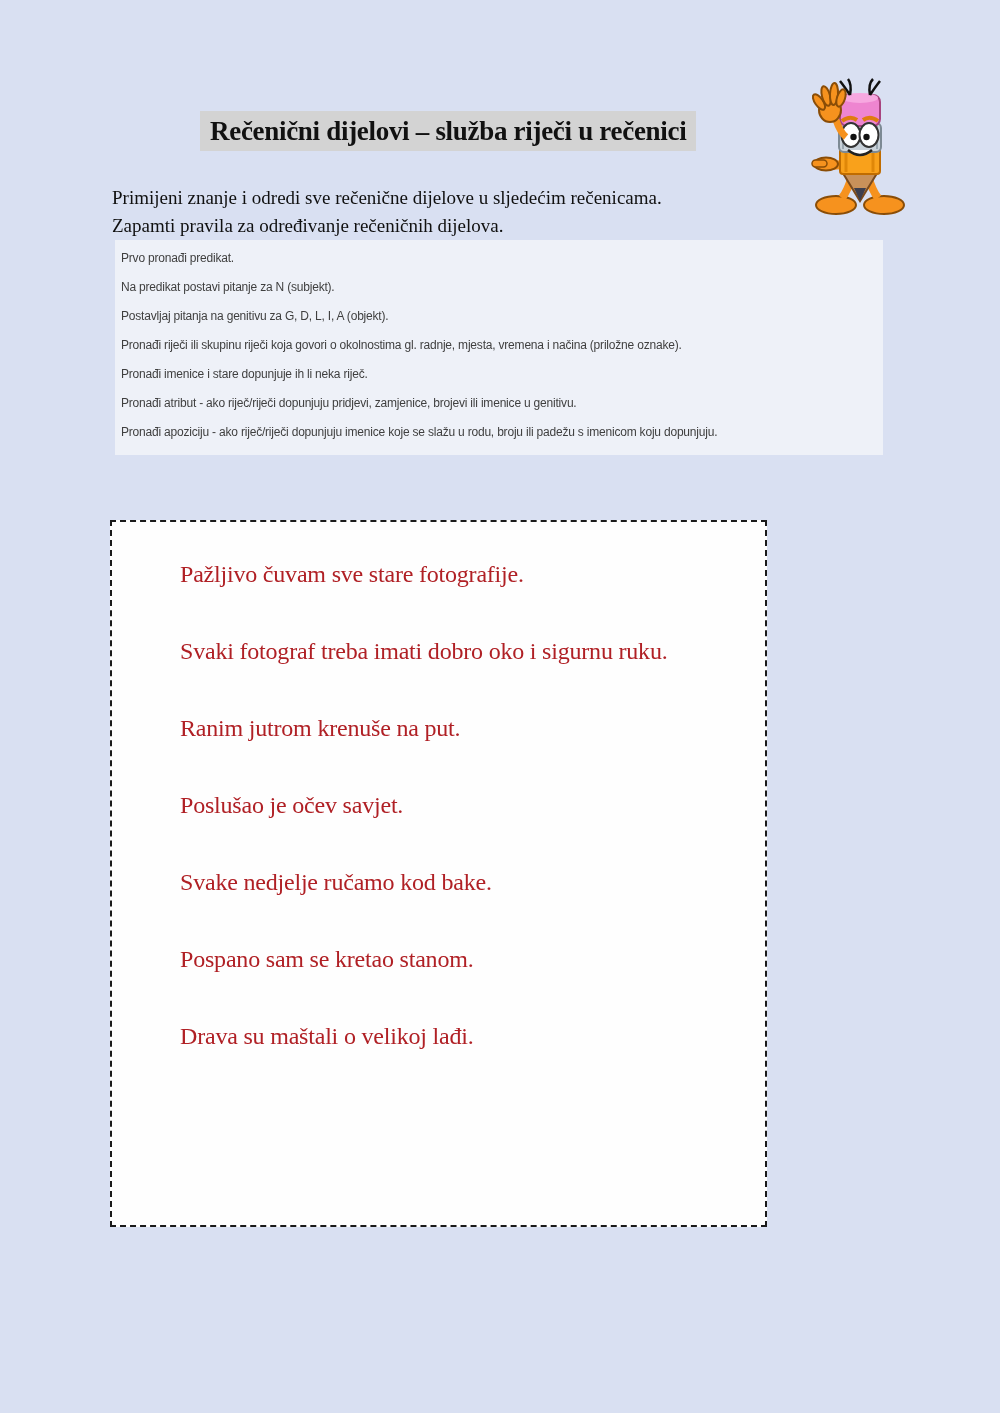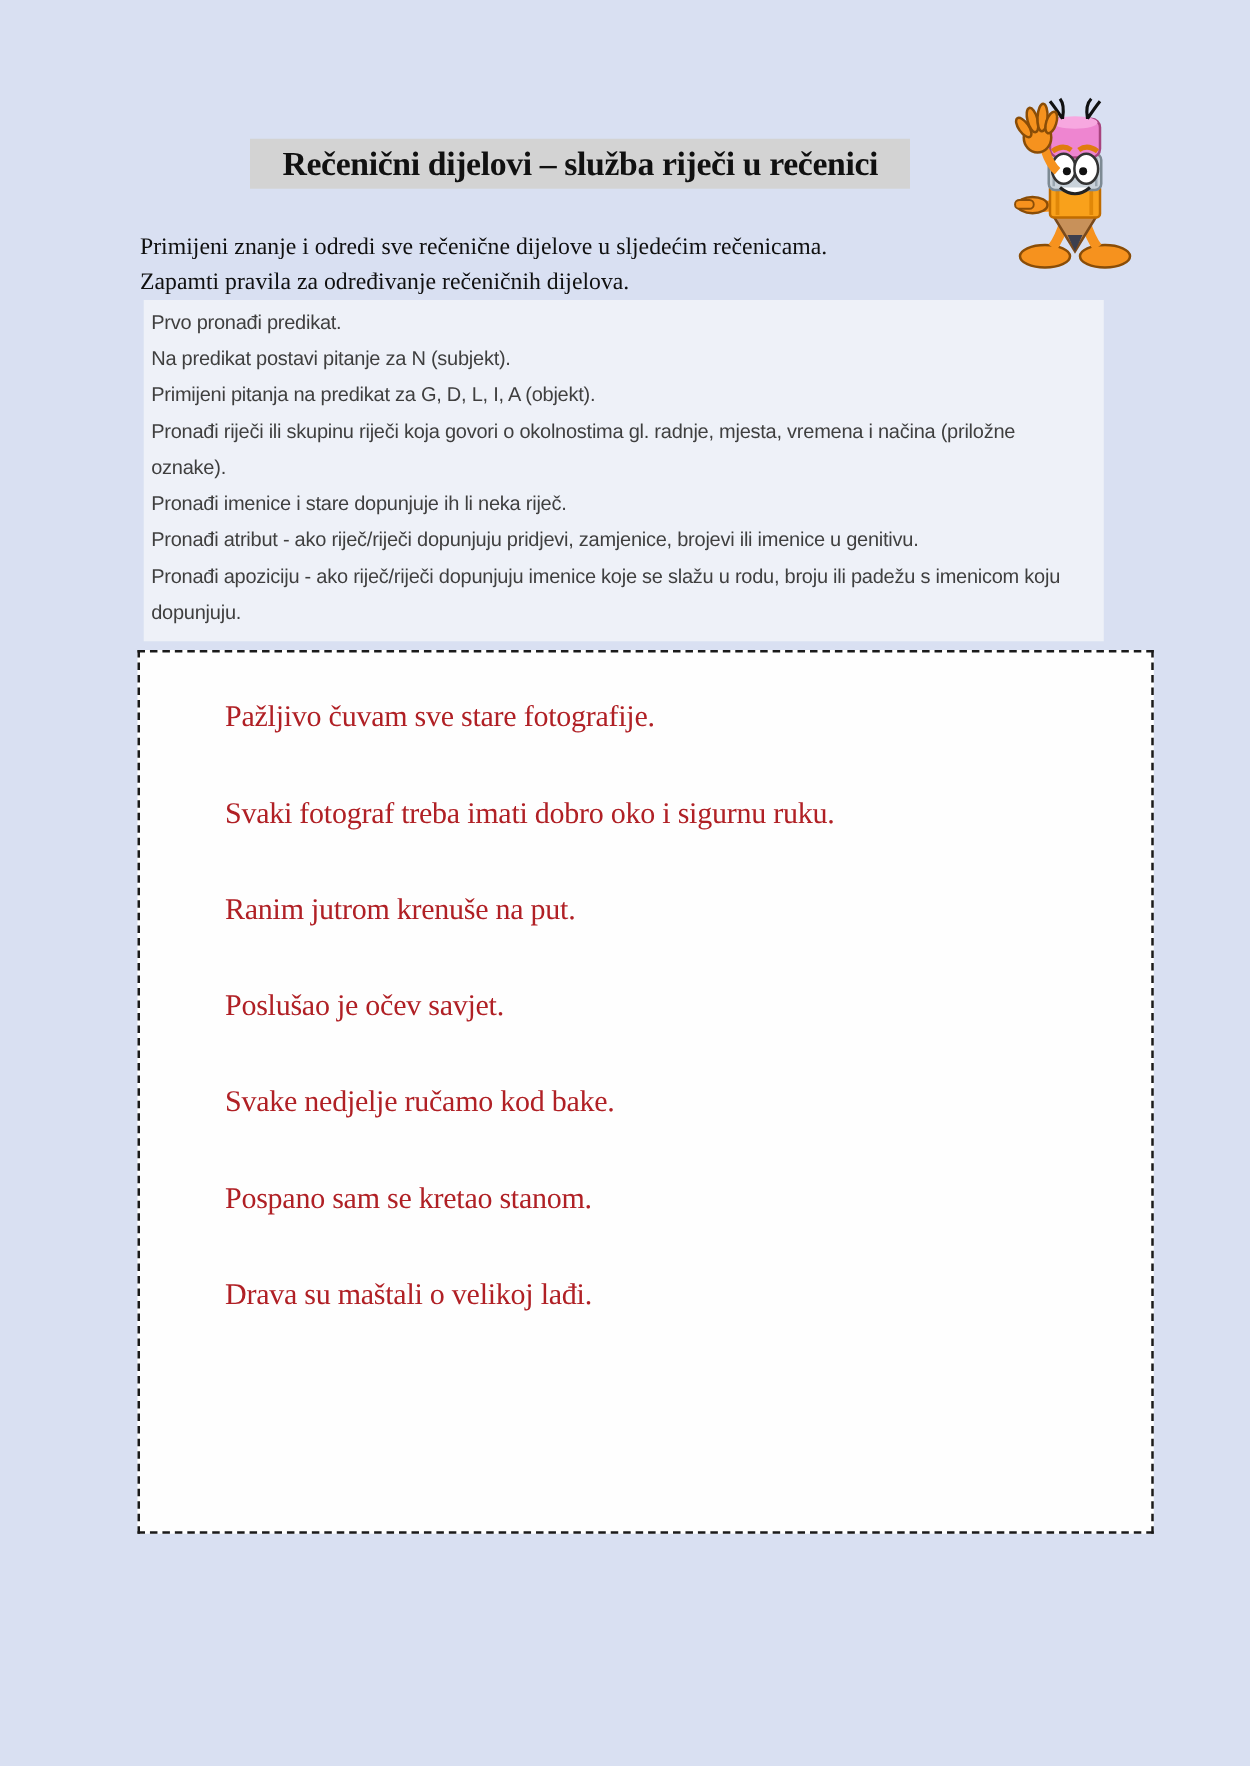--- a/index.html
+++ b/index.html
@@ -12,51 +12,51 @@
     overflow: hidden;
   }
   .title-wrap { position: absolute; left: 200px; top: 111px; }
   .title {
     display: inline-block;
     background: #d3d3d3;
     color: #111;
     font-weight: bold;
     font-size: 27px;
     line-height: 40px;
-    padding: 0 26px;
+    padding: 0 10px;
     letter-spacing: -0.3px;
   }
   .mascot { position: absolute; left: 810px; top: 74px; width: 100px; height: 145px; }
   .intro {
     position: absolute;
     left: 112px; top: 184px;
     width: 680px;
     font-weight: normal;
     font-size: 19px;
     line-height: 28px;
     color: #101010;
   }
   .rules {
     position: absolute;
     left: 115px; top: 240px;
     width: 768px;
     box-sizing: border-box;
     background: #eef1f8;
     padding: 4px 8px 8px 6px;
     font-family: "Liberation Sans", sans-serif;
-    font-size: 16px;
+    font-size: 12px;
     line-height: 29px;
     letter-spacing: -0.2px;
     color: #3f3f3f;
   }
   .rules p { margin: 0; }
   .exercise-box {
     position: absolute;
     left: 110px; top: 520px;
-    width: 813px; height: 707px;
+    width: 657px; height: 707px;
     box-sizing: border-box;
     background: #fefefe;
     border: 2px dashed #1a1a1a;
     padding: 38px 30px 0 68px;
   }
   .sentence {
     height: 77px;
     font-size: 24px;
     line-height: 28px;
     color: #b02025;
@@ -124,21 +124,21 @@
   </div>
 
   <div class="intro">
     <div>Primijeni znanje i odredi sve rečenične dijelove u sljedećim rečenicama.</div>
     <div>Zapamti pravila za određivanje rečeničnih dijelova.</div>
   </div>
 
   <div class="rules">
     <p>Prvo pronađi predikat.</p>
     <p>Na predikat postavi pitanje za N (subjekt).</p>
-    <p>Primijeni pitanja na predikat za G, D, L, I, A (objekt).</p>
+    <p>Postavljaj pitanja na genitivu za G, D, L, I, A (objekt).</p>
     <p>Pronađi riječi ili skupinu riječi koja govori o okolnostima gl. radnje, mjesta, vremena i načina (priložne oznake).</p>
     <p>Pronađi imenice i stare dopunjuje ih li neka riječ.</p>
     <p>Pronađi atribut - ako riječ/riječi dopunjuju pridjevi, zamjenice, brojevi ili imenice u genitivu.</p>
     <p>Pronađi apoziciju - ako riječ/riječi dopunjuju imenice koje se slažu u rodu, broju ili padežu s imenicom koju dopunjuju.</p>
   </div>
 
   <div class="exercise-box">
     <div class="sentence">Pažljivo čuvam sve stare fotografije.</div>
     <div class="sentence">Svaki fotograf treba imati dobro oko i sigurnu ruku.</div>
     <div class="sentence">Ranim jutrom krenuše na put.</div>

